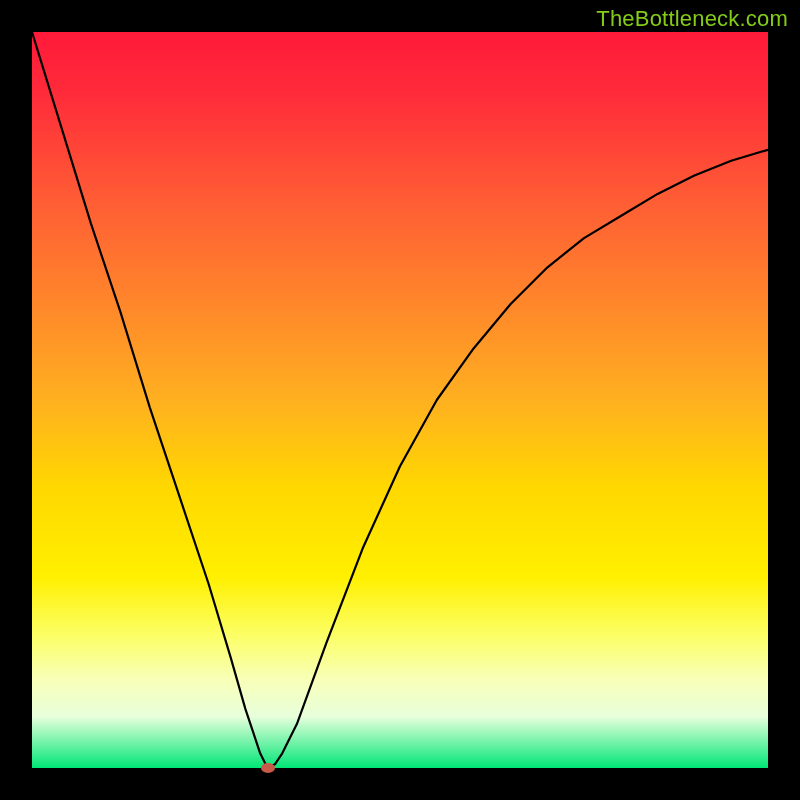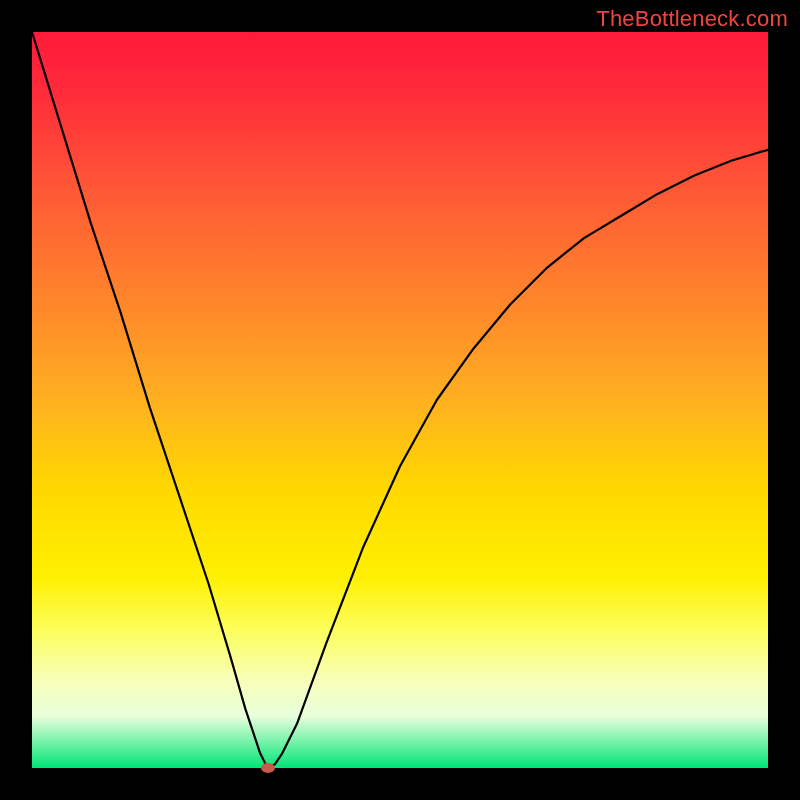--- a/index.html
+++ b/index.html
@@ -34,21 +34,21 @@
     position: absolute;
     left: 0;
     top: 0;
     width: 736px;
     height: 736px;
   }
   .watermark {
     position: absolute;
     top: 6px;
     right: 12px;
-    color: #ef4444;
+    color: #84cc16;
     font-size: 22px;
     font-weight: 400;
     letter-spacing: 0.2px;
   }
   .minpoint {
     position: absolute;
     width: 14px;
     height: 10px;
     background: #c85a4a;
     border-radius: 50%;

